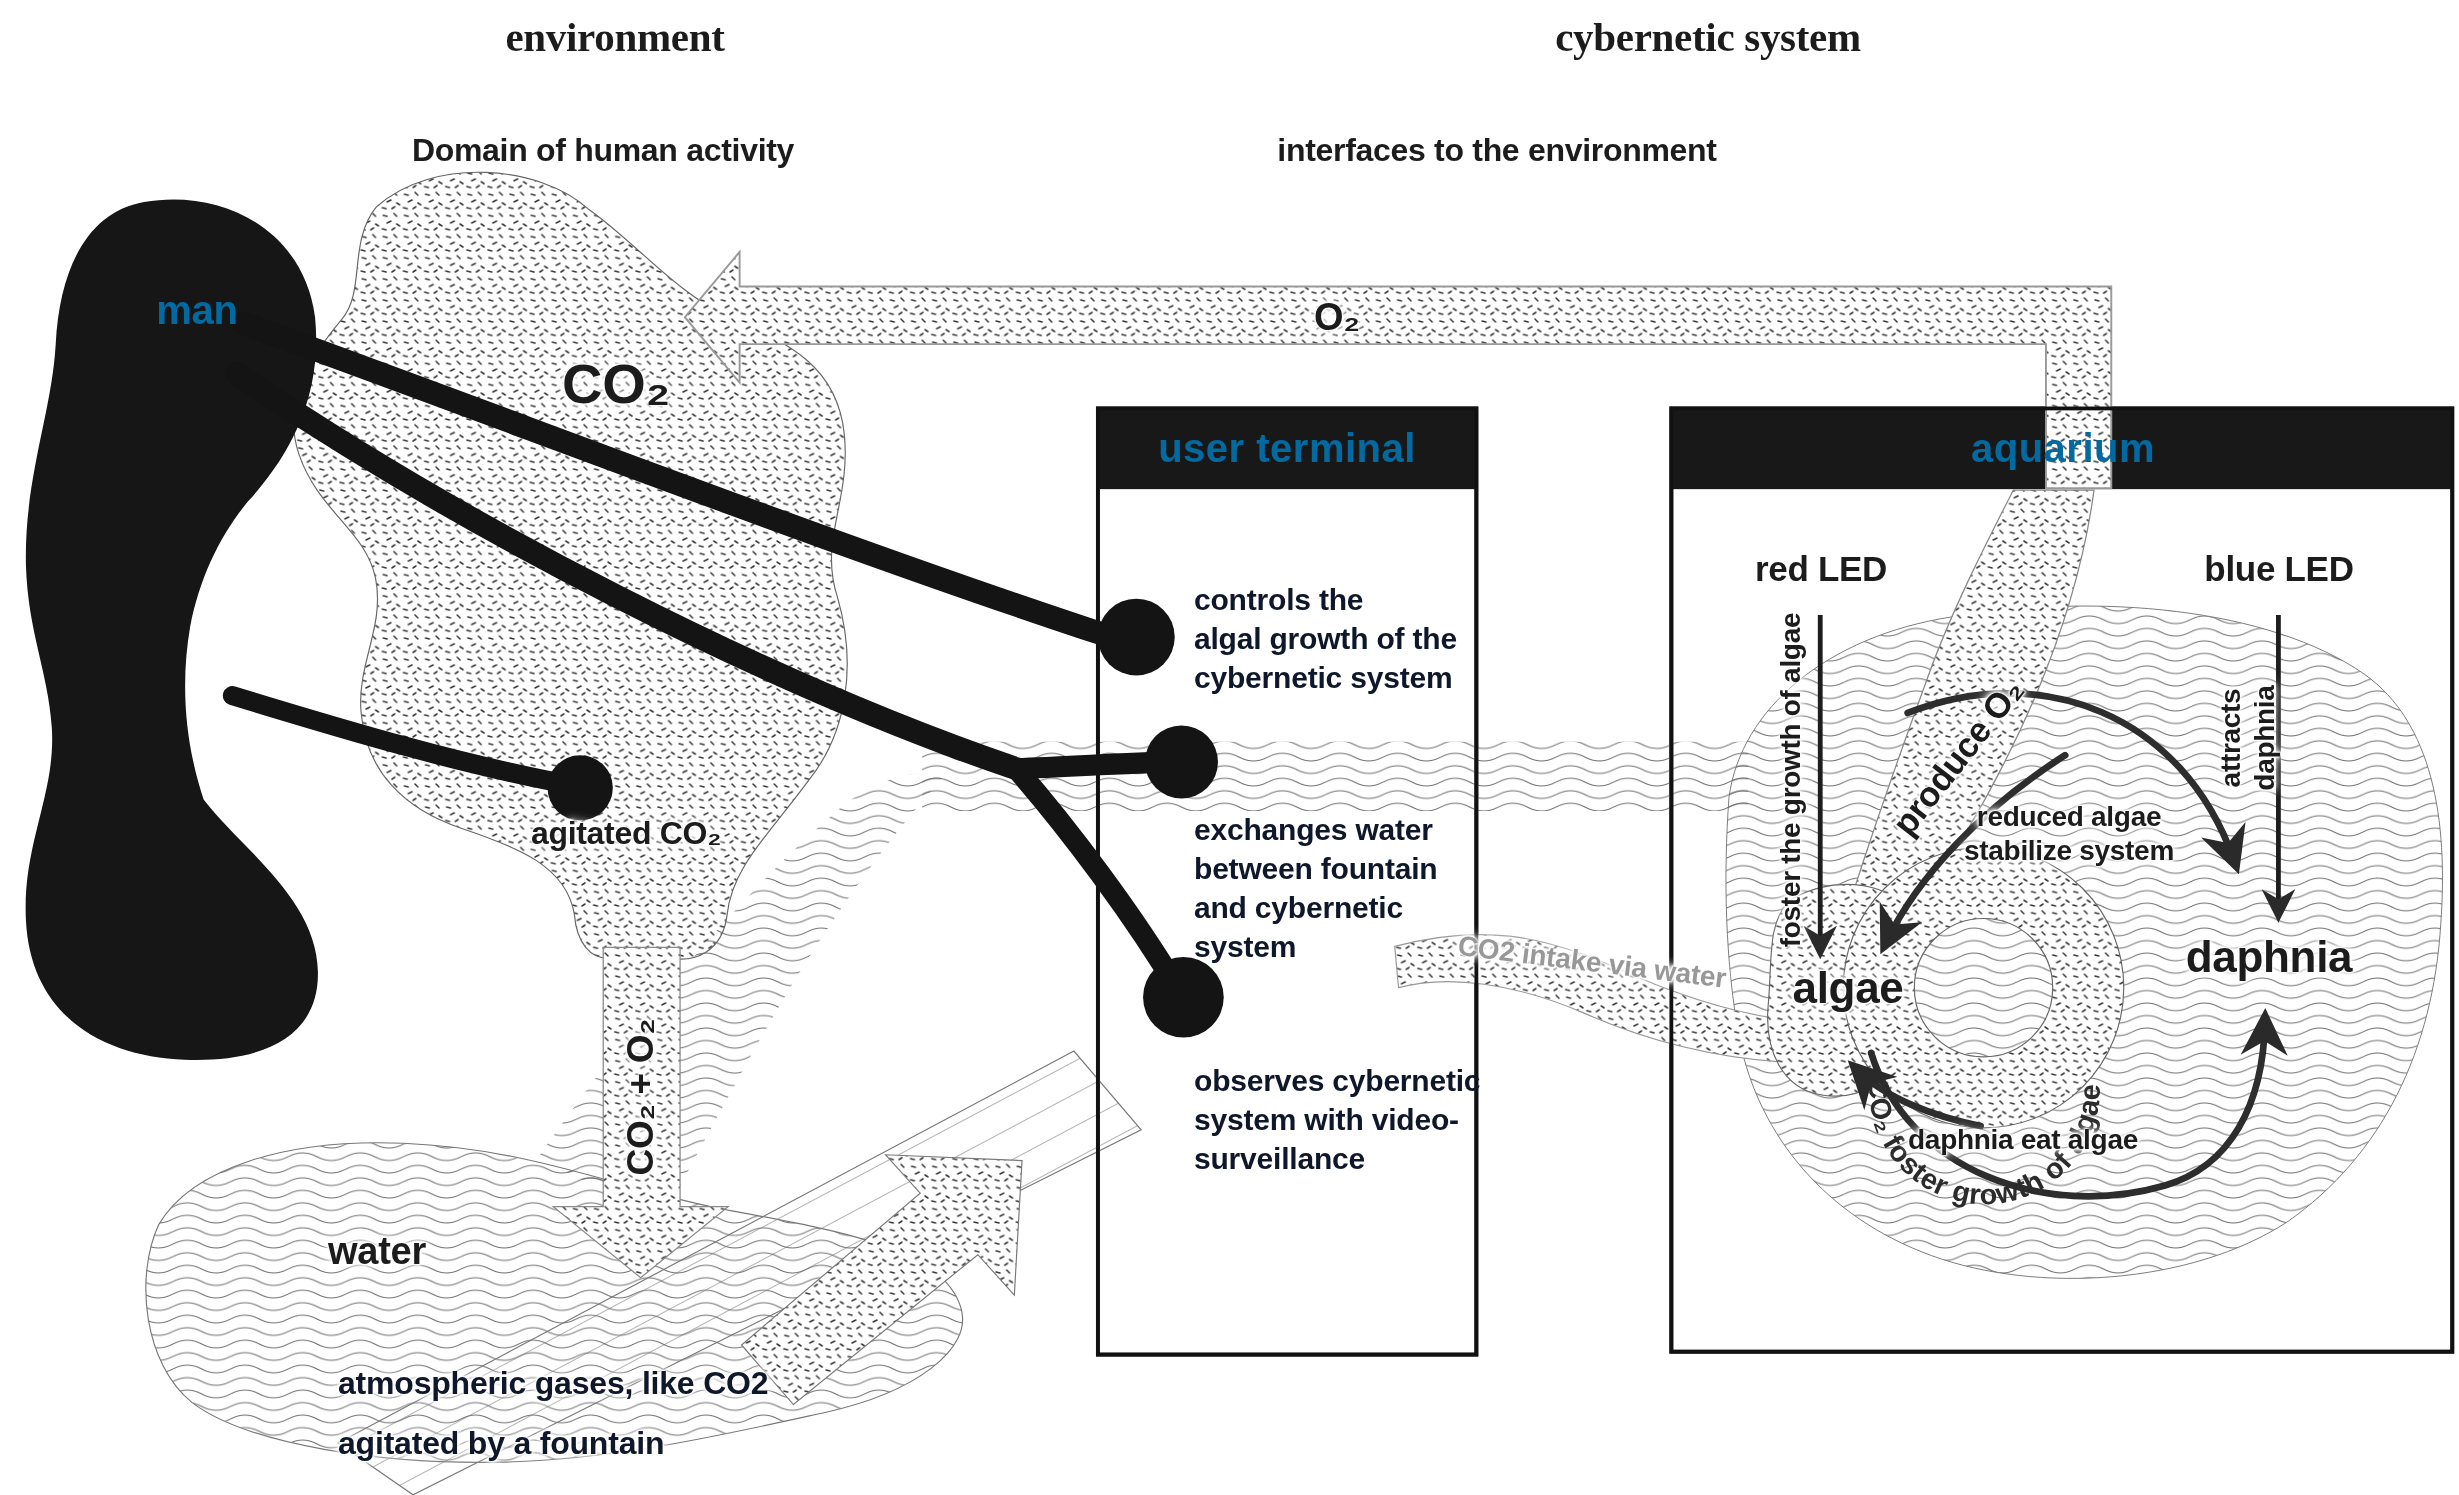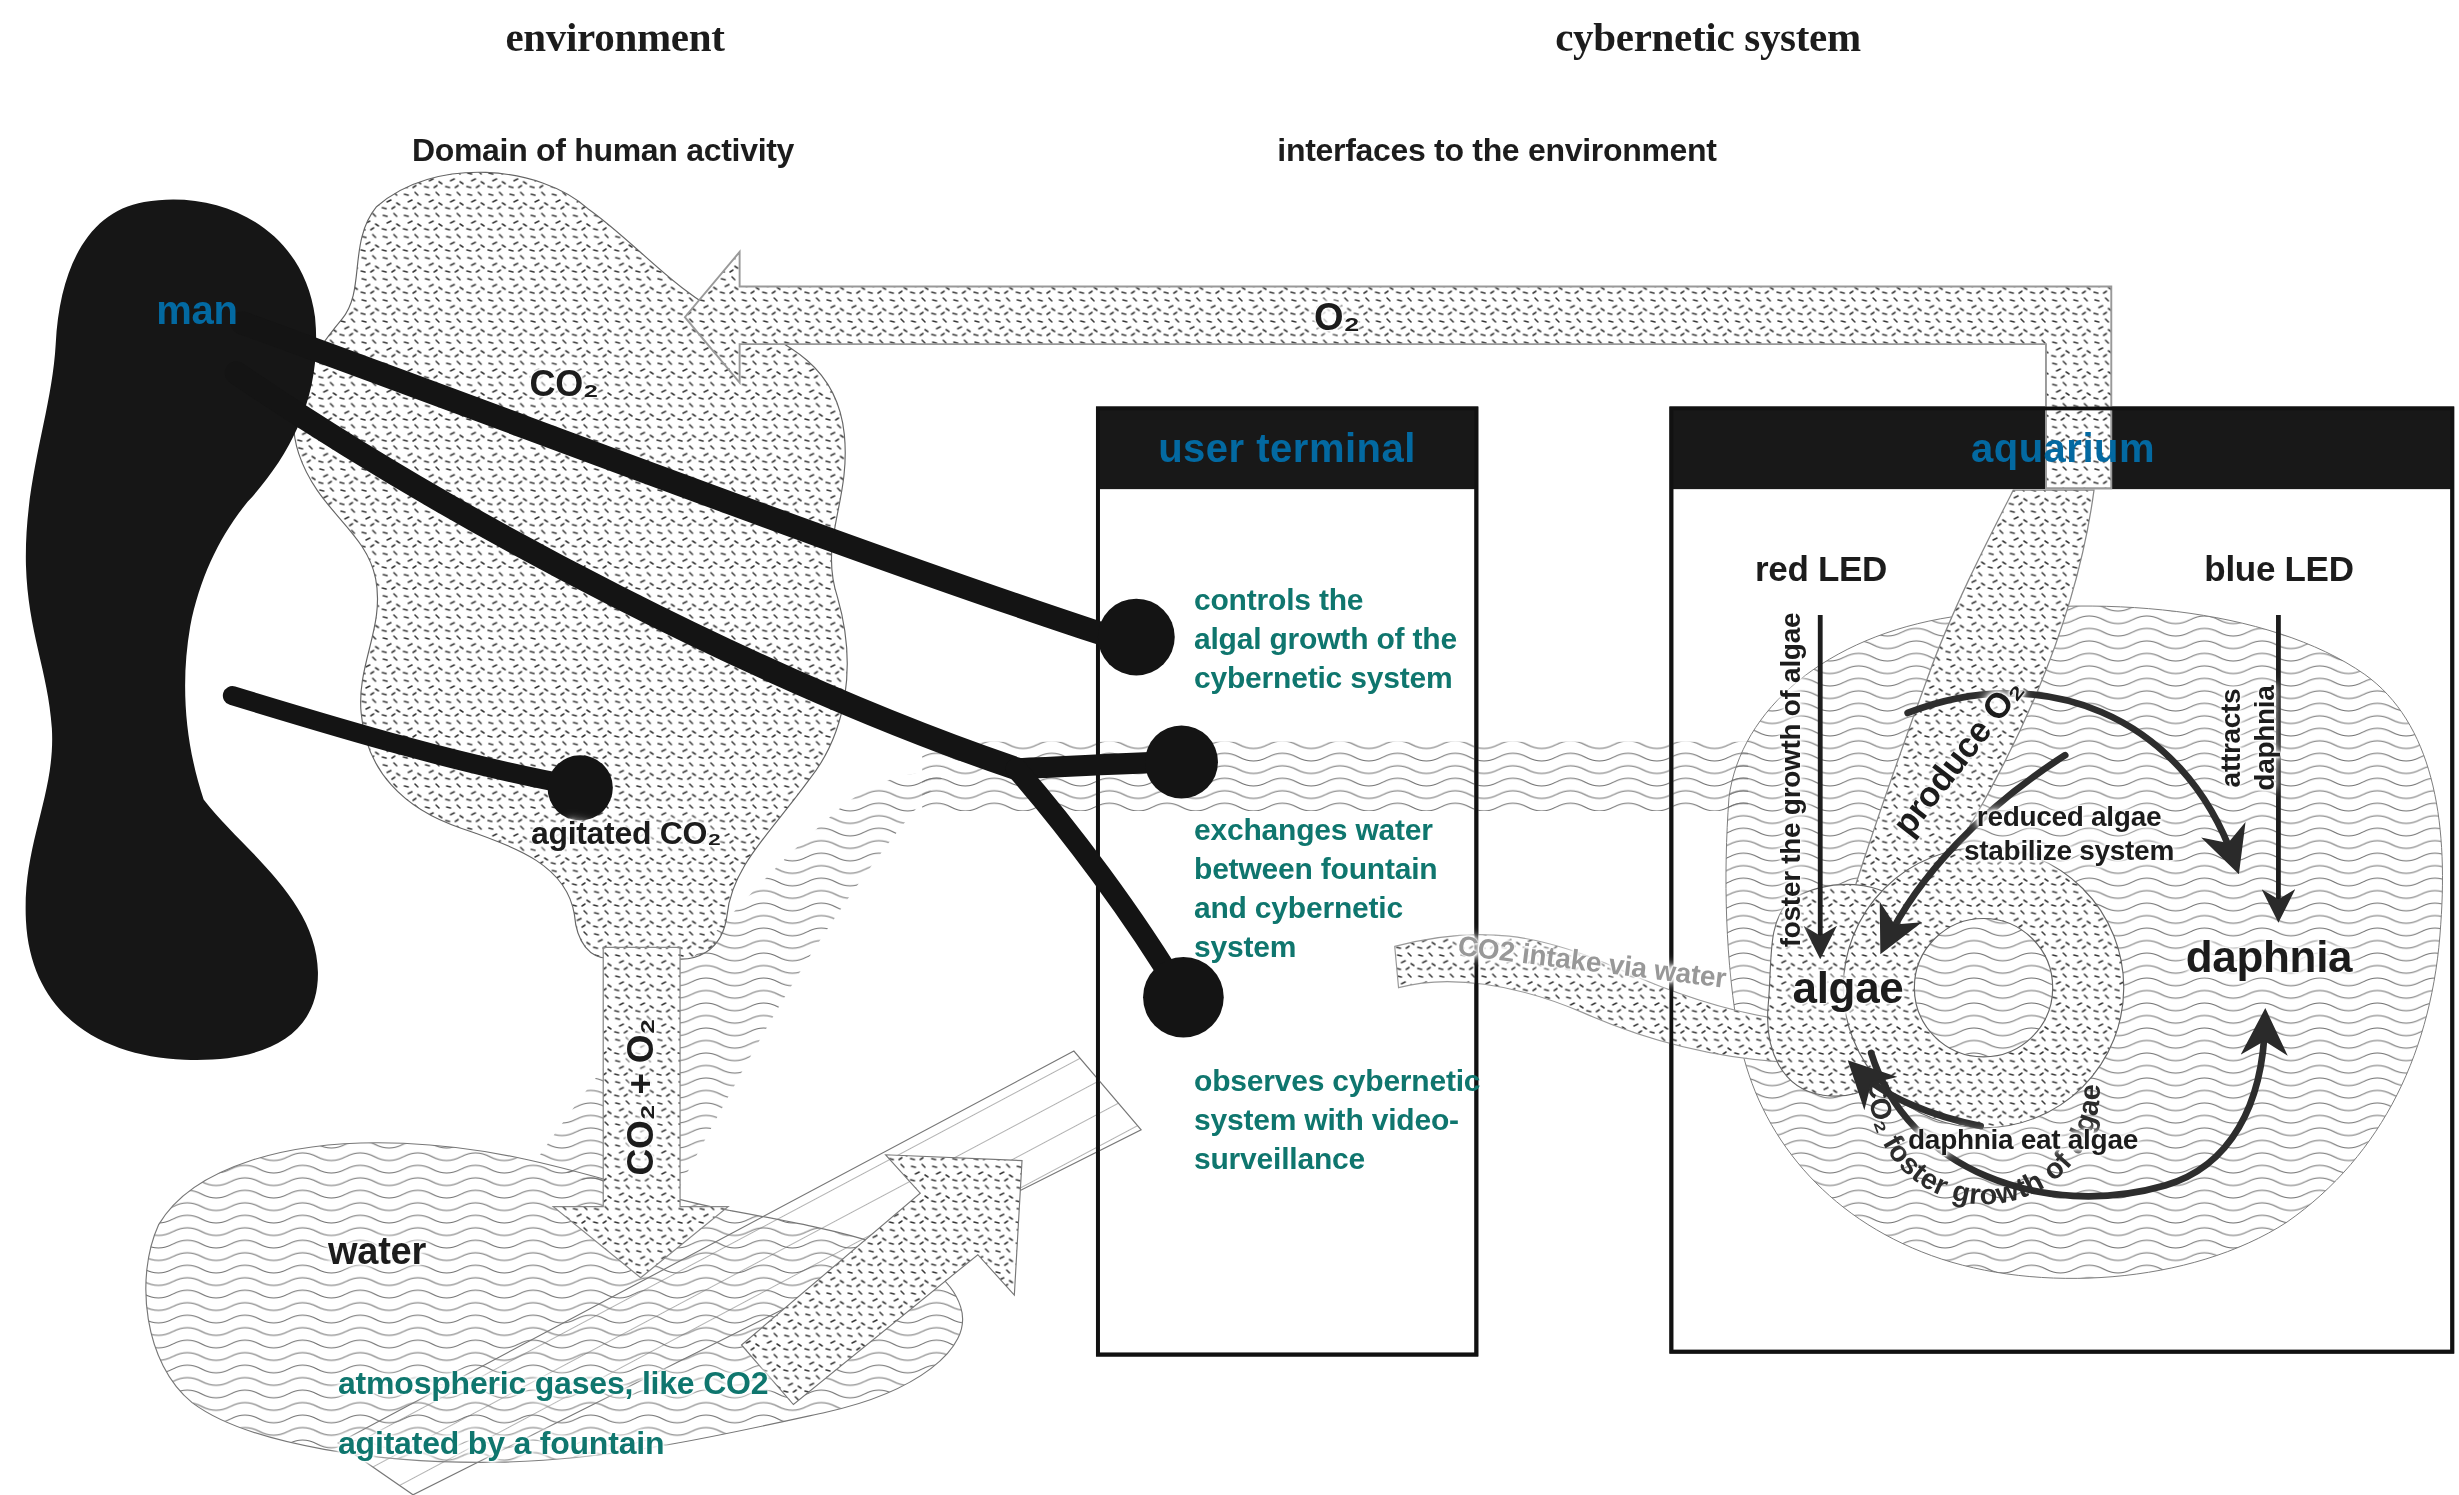--- a/index.html
+++ b/index.html
@@ -5,21 +5,21 @@
   html,body{margin:0;padding:0;background:#fff;}
   #stage{position:relative;width:2459px;height:1496px;background:#fff;overflow:hidden;
          font-family:"Liberation Sans","DejaVu Sans",sans-serif;color:#1c1c1c;}
   #underlay{position:absolute;left:0;top:0;z-index:1;}
   .lbl{position:absolute;z-index:3;transform:translate(-50%,-50%);font-weight:700;
        color:#1c1c1c;white-space:pre-line;text-align:center;letter-spacing:-0.3px;line-height:1.22;}
   .halo{text-shadow:0 0 3.8px #fff,0 0 6.7px #fff,0 0 9.6px #fff,1px 1px 1.9px #fff,-1px -1px 1.9px #fff,0 0 13.4px #fff;}
   .rot90{transform:translate(-50%,-50%) rotate(-90deg);}
   .white{color:#0369a1;}
   .blk{position:absolute;z-index:3;text-align:left;transform:none;font-weight:600;
-       color:#0f766e;white-space:pre-line;letter-spacing:-0.2px;}
+       color:#0f172a;white-space:pre-line;letter-spacing:-0.2px;}
   .title{font-size:41px;font-family:Liberation Serif, serif;}
   .subtitle{font-size:32px;}
   .boxtitle{font-size:40px;letter-spacing:0.5px;}
   .muted{color:#989898;}
 </style>
 </head>
 <body>
 
 <div id="stage">
 
@@ -109,21 +109,21 @@
       <textPath href="#co2arc" startOffset="6%">CO₂ foster growth of algae</textPath>
     </text>
   </svg>
 
   <div class="lbl title" style="left:615px;top:37px;">environment</div>
   <div class="lbl title" style="left:1708px;top:37px;">cybernetic system</div>
   <div class="lbl subtitle" style="left:603px;top:151px;">Domain of human activity</div>
   <div class="lbl subtitle" style="left:1497px;top:151px;">interfaces to the environment</div>
 
   <div class="lbl white" style="left:197px;top:310px;font-size:40px;">man</div>
-  <div class="lbl halo" style="left:564px;top:384px;font-size:36px;">CO₂</div>
+  <div class="lbl halo" style="left:616px;top:384px;font-size:56px;">CO₂</div>
   <div class="lbl halo" style="left:626px;top:834px;font-size:32px;">agitated CO₂</div>
   <div class="lbl halo rot90" style="left:641px;top:1097px;font-size:37px;">CO₂ + O₂</div>
   <div class="lbl halo" style="left:377px;top:1251px;font-size:38px;">water</div>
   <div class="blk halo" style="left:338px;top:1353px;font-size:32px;font-weight:700;line-height:60px;">atmospheric gases, like CO2
 agitated by a fountain</div>
 
   <div class="lbl halo" style="left:1337px;top:317px;font-size:38px;">O₂</div>
   <div class="blk halo muted" style="left:1460px;top:930px;font-size:28px;transform:rotate(7deg);transform-origin:left top;">CO2 intake via water</div>
 
   <div class="lbl white boxtitle" style="left:1287px;top:448px;">user terminal</div>

